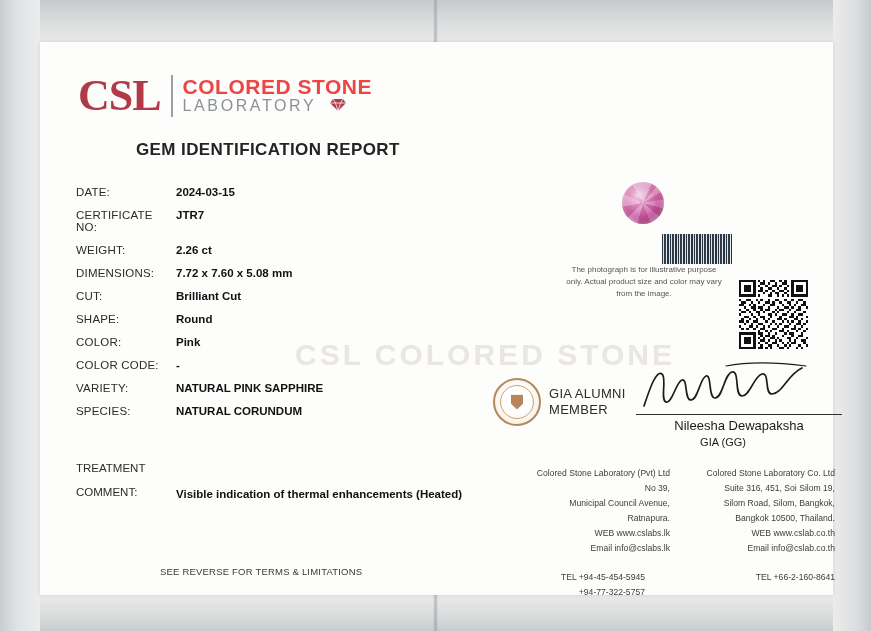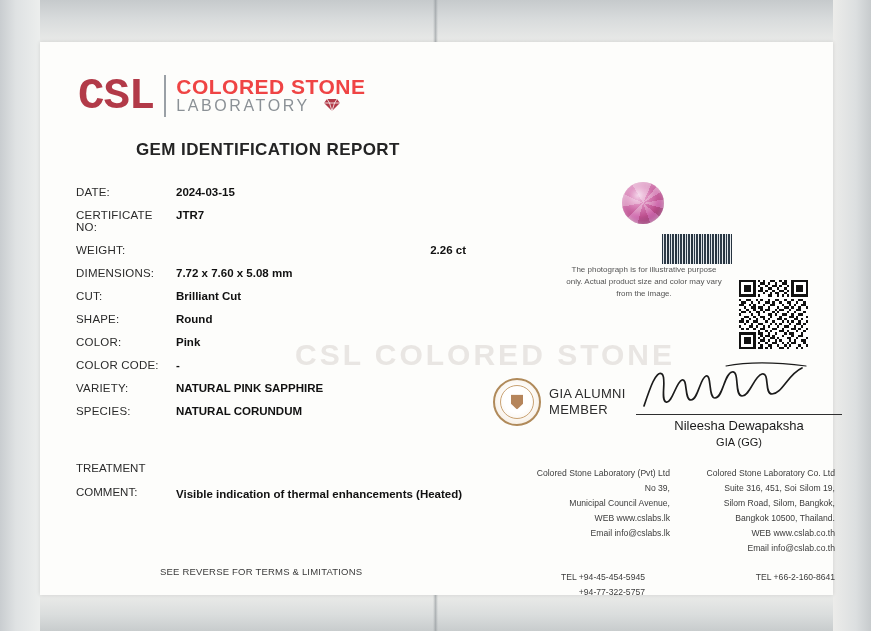--- a/index.html
+++ b/index.html
@@ -73,21 +73,21 @@
   }
   
   .logo {
     position: absolute;
     left: 38px;
     top: 32px;
     display: flex;
     align-items: center;
   }
   .logo-csl {
-    font-family: Liberation Mono, monospace;
+    font-family: Liberation Serif, serif;
     font-size: 44px;
     font-weight: bold;
     color: #b23a48;
     letter-spacing: -1px;
     line-height: 1;
   }
   .logo-bar {
     width: 2px;
     height: 42px;
     background: #9aa0a6;
@@ -128,21 +128,20 @@
     top: 144px;
     width: 390px;
   }
   .row {
     display: flex;
     margin-bottom: 11px;
     font-size: 11.5px;
   }
   .row.gap {
     margin-top: 10px;
-    justify-content: space-between;
   }
   .row .label {
     width: 100px;
     color: #2b2b2b;
     letter-spacing: .2px;
   }
   .row .value {
     color: #111;
     font-weight: bold;
   }
@@ -281,21 +280,21 @@
     position: absolute;
     left: 596px;
     top: 376px;
     width: 206px;
     text-align: center;
     font-size: 13px;
     color: #1a1a1a;
   }
   .sig-title {
     position: absolute;
-    left: 596px;
+    left: 580px;
     top: 394px;
     width: 206px;
     text-align: center;
     font-size: 11px;
     color: #1a1a1a;
   }
   .addr-col {
     position: absolute;
     font-size: 8.6px;
     color: #3c3c3c;
@@ -644,20 +643,21 @@
       </svg>
     </div>
     <div class="sig-line"></div>
     <div class="sig-name">Nileesha Dewapaksha</div>
     <div class="sig-title">GIA (GG)</div>
 
     <div class="addr-col addr-left">
       <div>Colored Stone Laboratory (Pvt) Ltd</div>
       <div>No 39,</div>
       <div>Municipal Council Avenue,</div>
+      <div>Ratnapura.</div>
       <div>WEB www.cslabs.lk</div>
       <div>Email info@cslabs.lk</div>
     </div>
 
     <div class="addr-col addr-right">
       <div>Colored Stone Laboratory Co. Ltd</div>
       <div>Suite 316, 451, Soi Silom 19,</div>
       <div>Silom Road, Silom, Bangkok,</div>
       <div>Bangkok 10500, Thailand.</div>
       <div>WEB www.cslab.co.th</div>

